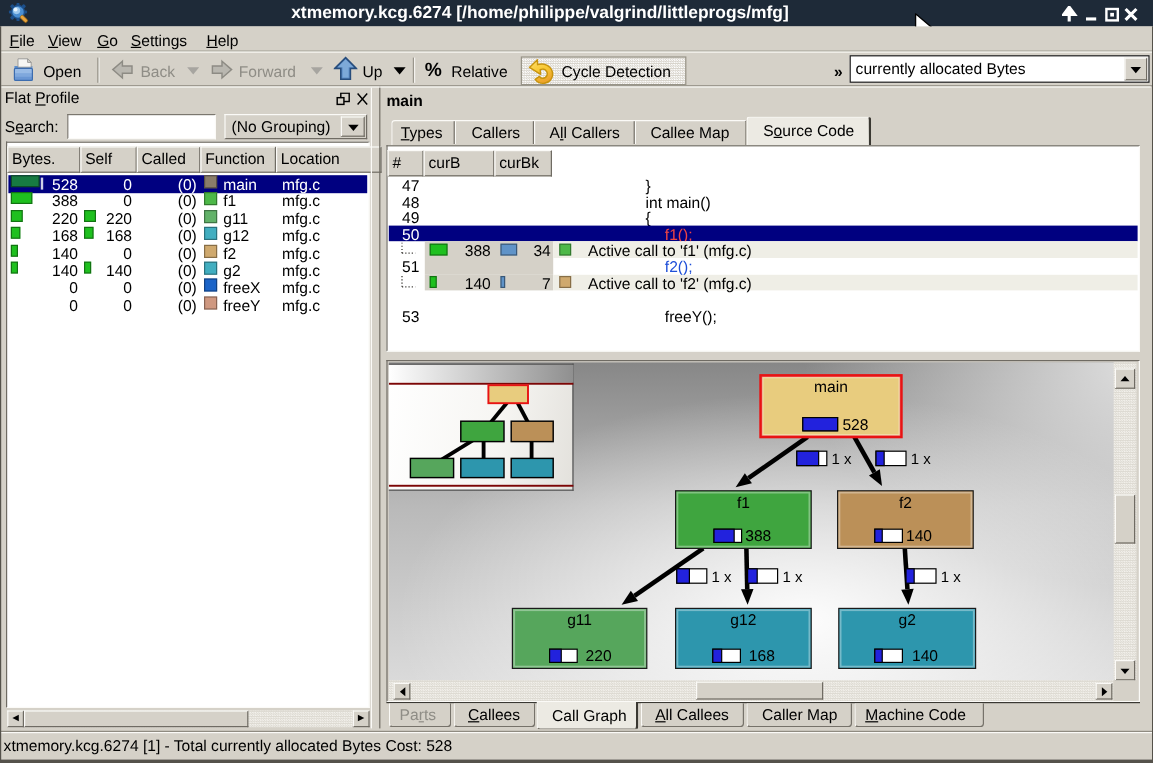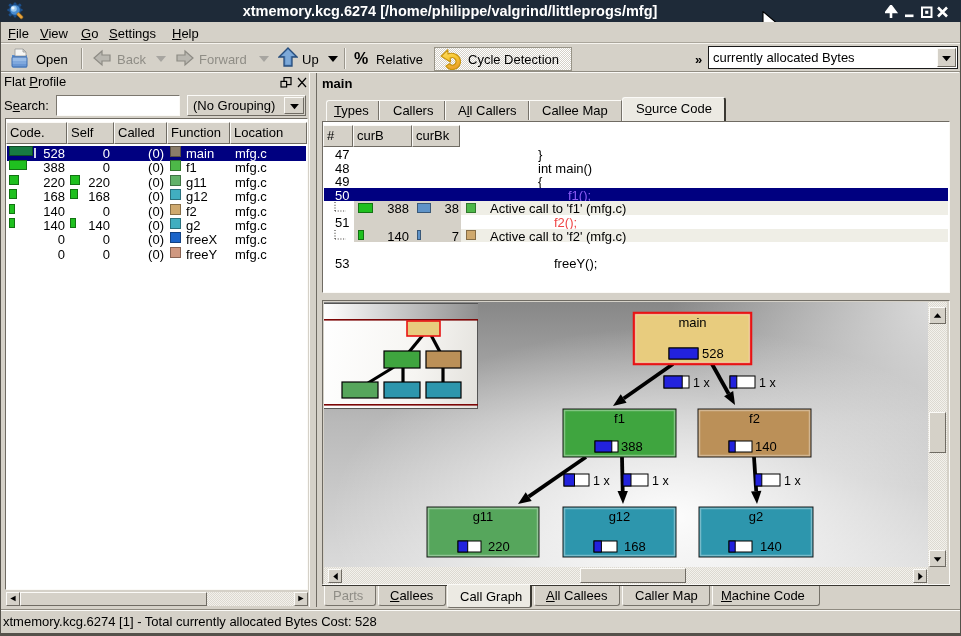--- a/index.html
+++ b/index.html
@@ -162,25 +162,25 @@
 <div id="searchbox"></div>
 <div id="grpcombo">
   <div style="position:absolute;left:5px;top:2px">(No Grouping)</div>
   <div style="position:absolute;right:1px;top:1px;width:20px;height:17px;background:#d5d1c8;border-top:1px solid #fbfaf7;border-left:1px solid #fbfaf7;border-bottom:1px solid #6f6b63;border-right:1px solid #6f6b63">
     <svg width="11" height="7" viewBox="0 0 12 8" style="position:absolute;left:4px;top:5px">
         <path d="M1 1 L11 1 L6 7 Z" fill="#000"></path>
       </svg>
   </div>
 </div>
 <div id="ftable">
-  <div class="hcell" style="left:0;width:61px">Code.</div>
+  <div class="hcell" style="left:0;width:61px">Bytes.</div>
   <div class="hcell" style="left:61px;width:47px">Self</div>
   <div class="hcell" style="left:108px;width:53px">Called</div>
   <div class="hcell" style="left:161px;width:63px">Function</div>
-  <div class="hcell" style="left:224px;width:77px">Location</div>
+  <div class="hcell" style="left:224px;width:88px">Location</div>
   <div id="frows" style="position:absolute;left:1px;top:27px;width:299px;height:130px">
       <div class="frow sel" style="top:0.0px">
         <div class="ibar" style="left:2px;width:24px;background:#177a42;border:1px solid rgba(0,0,0,.4)"></div>
         <div style="position:absolute;left:27px;top:2px;width:2px;height:10px;background:#cfd0e8"></div>
         <div class="num" style="left:14px;width:44px">528</div>
         <div class="num" style="left:59px;width:44px">0</div>
         <div class="num" style="left:104px;width:53px">(0)</div>
         <div class="fsq" style="left:163px;background:#8a7d6a"></div>
         <div style="left:179px">main</div>
         <div style="left:228px">mfg.c</div>
@@ -285,39 +285,39 @@
         <div style="position:absolute;left:11px;top:0;color:#000">48</div>
         <div style="position:absolute;left:214px;top:0;color:#000;white-space:pre">int main()</div>
       </div>
 <div class="srow" style="top:27.2px">
         <div style="position:absolute;left:11px;top:0;color:#000">49</div>
         <div style="position:absolute;left:214px;top:0;color:#000;white-space:pre">{</div>
       </div>
 <div class="srow" style="top:40.8px">
         <div style="position:absolute;left:0;top:0;width:624px;height:13.6px;background:#000080"></div>
         <div style="position:absolute;left:11px;top:0;color:#fff">50</div>
-        <div style="position:absolute;left:244px;top:0;color:#8b5cf6;white-space:pre">f1();</div>
+        <div style="position:absolute;left:230px;top:0;color:#ef4444;white-space:pre">f1();</div>
       </div>
 <div class="srow" style="top:54.4px">
         <div style="position:absolute;left:30px;top:0;width:107px;height:13.6px;background:#d5d1c8"></div>
         <div style="position:absolute;left:137px;top:0;width:487px;height:13.6px;background:#efeee6"></div>
         <svg style="position:absolute;left:10px;top:1px" width="14" height="12" viewBox="0 0 14 12">
           <path d="M1 0 L1 9 M1 9 L12 9" stroke="#3c3a36" stroke-width="1.1" stroke-dasharray="1 1.7" fill="none"></path>
         </svg>
         <div style="position:absolute;left:34px;top:1.5px;width:15px;height:10px;background:#1fc01f;border:1px solid rgba(0,0,0,.4)"></div>
         <div class="num" style="position:absolute;left:40px;top:0;width:45px">388</div>
         <div style="position:absolute;left:93px;top:1.5px;width:14px;height:10px;background:#5f93c8;border:1px solid rgba(0,0,0,.4)"></div>
-        <div class="num" style="position:absolute;left:105px;top:0;width:30px">38</div>
+        <div class="num" style="position:absolute;left:105px;top:0;width:30px">34</div>
         <div style="position:absolute;left:142px;top:1.5px;width:10px;height:10px;background:#4db848;border:1px solid rgba(0,0,0,.35)"></div>
         <div style="position:absolute;left:166px;top:0">Active call to 'f1' (mfg.c)</div>
       </div>
 <div class="srow" style="top:68.0px">
         <div style="position:absolute;left:30px;top:0;width:107px;height:13.6px;background:#d5d1c8"></div>
         <div style="position:absolute;left:11px;top:0;color:#000">51</div>
-        <div style="position:absolute;left:230px;top:0;color:#ef4444;white-space:pre">f2();</div>
+        <div style="position:absolute;left:230px;top:0;color:#1d4ed8;white-space:pre">f2();</div>
       </div>
 <div class="srow" style="top:81.6px">
         <div style="position:absolute;left:30px;top:0;width:107px;height:13.6px;background:#d5d1c8"></div>
         <div style="position:absolute;left:137px;top:0;width:487px;height:13.6px;background:#efeee6"></div>
         <svg style="position:absolute;left:10px;top:1px" width="14" height="12" viewBox="0 0 14 12">
           <path d="M1 0 L1 9 M1 9 L12 9" stroke="#3c3a36" stroke-width="1.1" stroke-dasharray="1 1.7" fill="none"></path>
         </svg>
         <div style="position:absolute;left:34px;top:1.5px;width:6px;height:10px;background:#1fc01f;border:1px solid rgba(0,0,0,.4)"></div>
         <div class="num" style="position:absolute;left:40px;top:0;width:45px">140</div>
         <div style="position:absolute;left:93px;top:1.5px;width:4px;height:10px;background:#5f93c8;border:1px solid rgba(0,0,0,.4)"></div>

